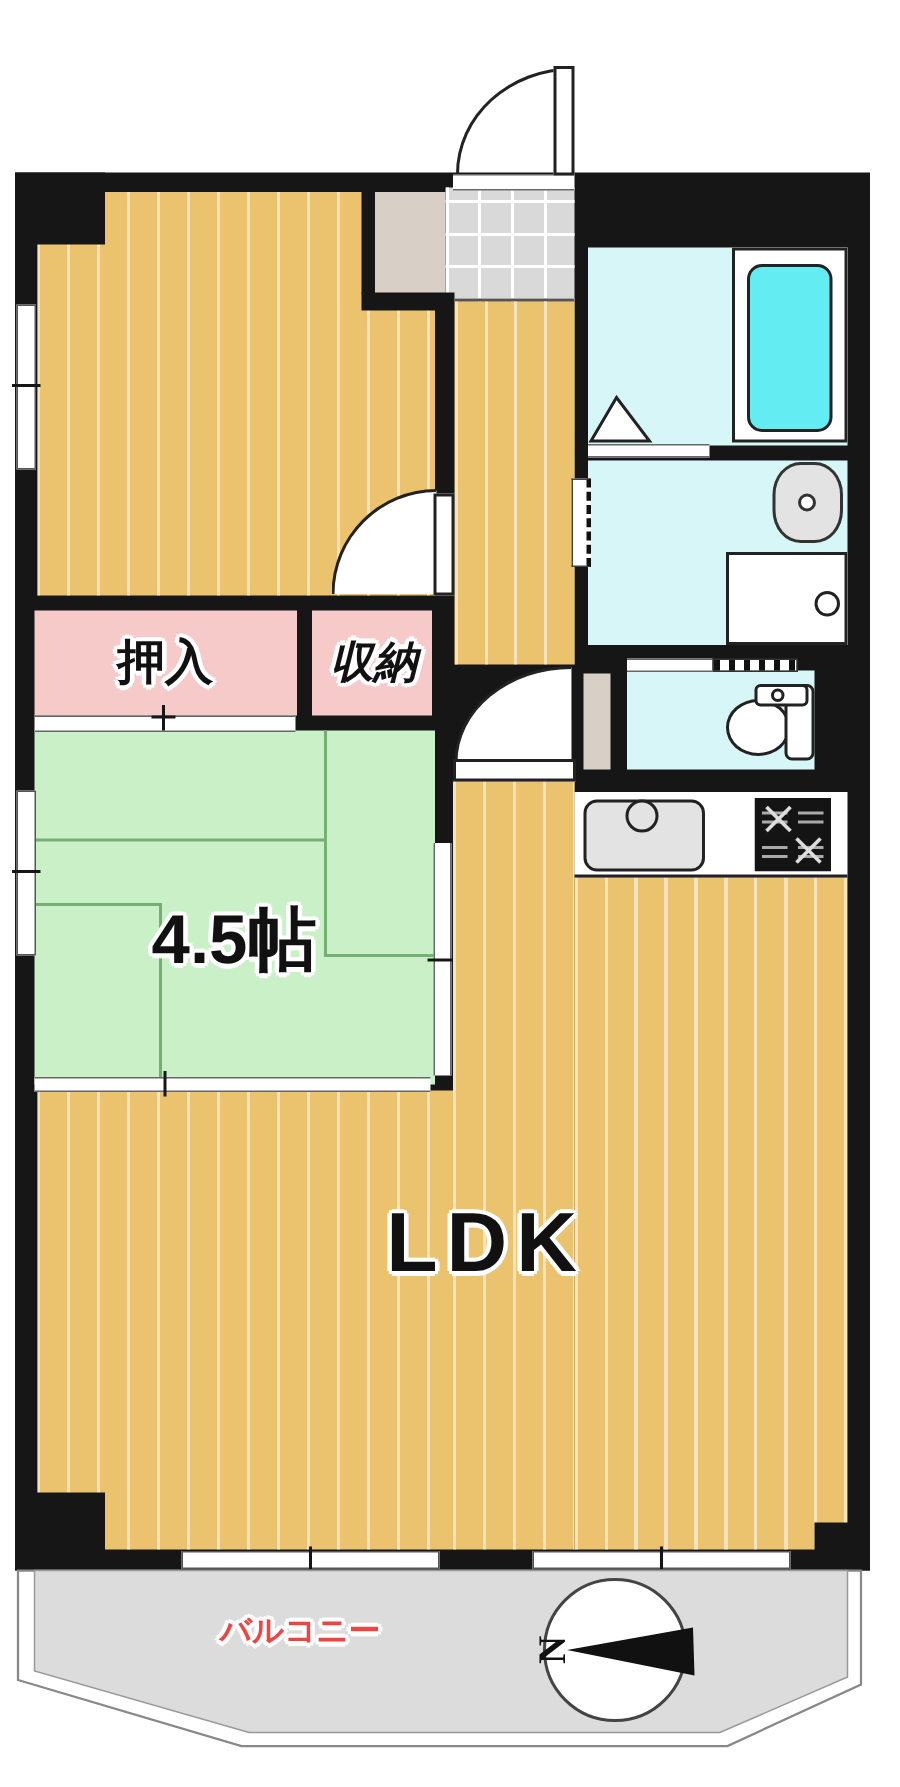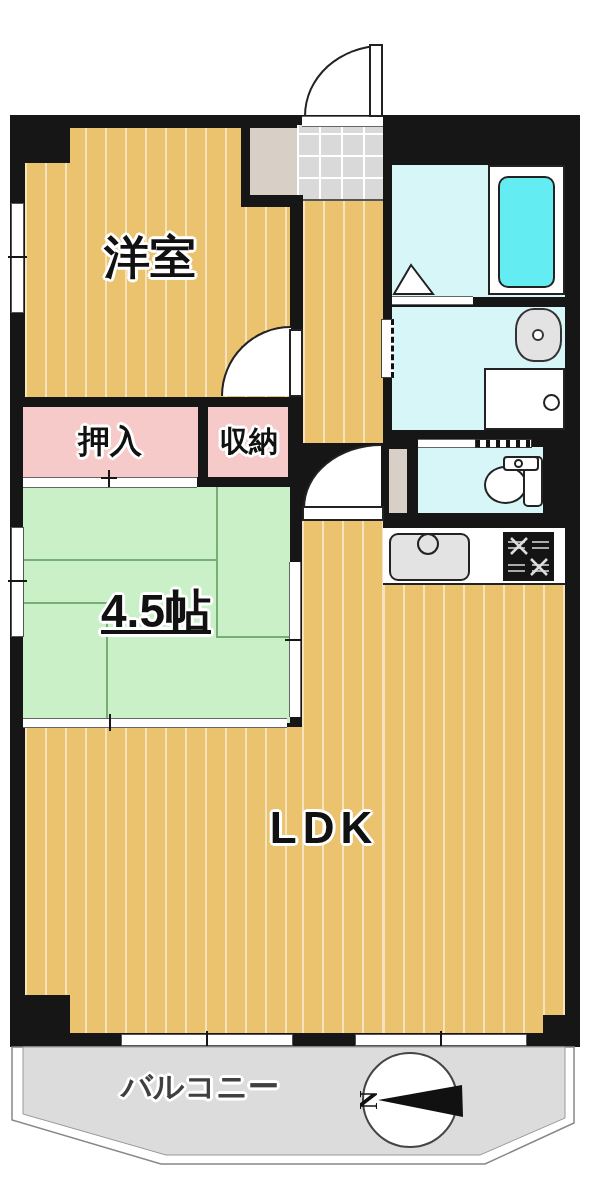--- a/index.html
+++ b/index.html
@@ -144,20 +144,19 @@
     <polygon points="4,1 566,1 566,77 477,118 153,118 4,74" fill="#ffffff" stroke="#888" stroke-width="1.5"></polygon>
     <polygon points="15,1 557,1 557,72 472,109 158,109 15,68" fill="#dcdcdc" stroke="#999" stroke-width="1"></polygon>
   </svg>
 
   <svg class="abs" style="left:357px;top:1048px;" width="112" height="110" viewBox="0 0 112 110">
     <circle cx="53" cy="52" r="47" fill="#fff" stroke="#444" stroke-width="2"></circle>
     <polygon points="21,52 105,37 106,69" fill="#111"></polygon>
     <text id="north-n" x="0" y="0" transform="translate(14,52) rotate(-90)" text-anchor="middle" dominant-baseline="middle" font-family="'Liberation Serif','DejaVu Serif',serif" font-size="26" font-weight="bold" fill="#111">N</text>
   </svg>
 
-  <div class="label" style="left:150px;top:258px;font-size:46px;">洋室</div>
   <div class="label" style="left:110px;top:442px;font-size:32px;">押入</div>
-  <div class="label" style="left:249px;top:442px;font-size:29px;">収納</div>
-  <div class="label" style="left:156px;top:612px;font-size:46px;text-decoration:underline;">4.5帖</div>
-  <div class="label" style="left:324px;top:828px;font-size:44px;letter-spacing:6px;">LDK</div>
-  <div class="label" style="left:200px;top:1087px;font-size:31px;color:#404040;">バルコニー</div>
+  <div class="label" style="left:249px;top:442px;font-size:29px;font-style:italic;">収納</div>
+  <div class="label" style="left:156px;top:627px;font-size:46px;">4.5帖</div>
+  <div class="label" style="left:324px;top:828px;font-size:56px;letter-spacing:6px;">LDK</div>
+  <div class="label" style="left:200px;top:1087px;font-size:21px;color:#ef4444;">バルコニー</div>
 
 </div>
 
 </body></html>

